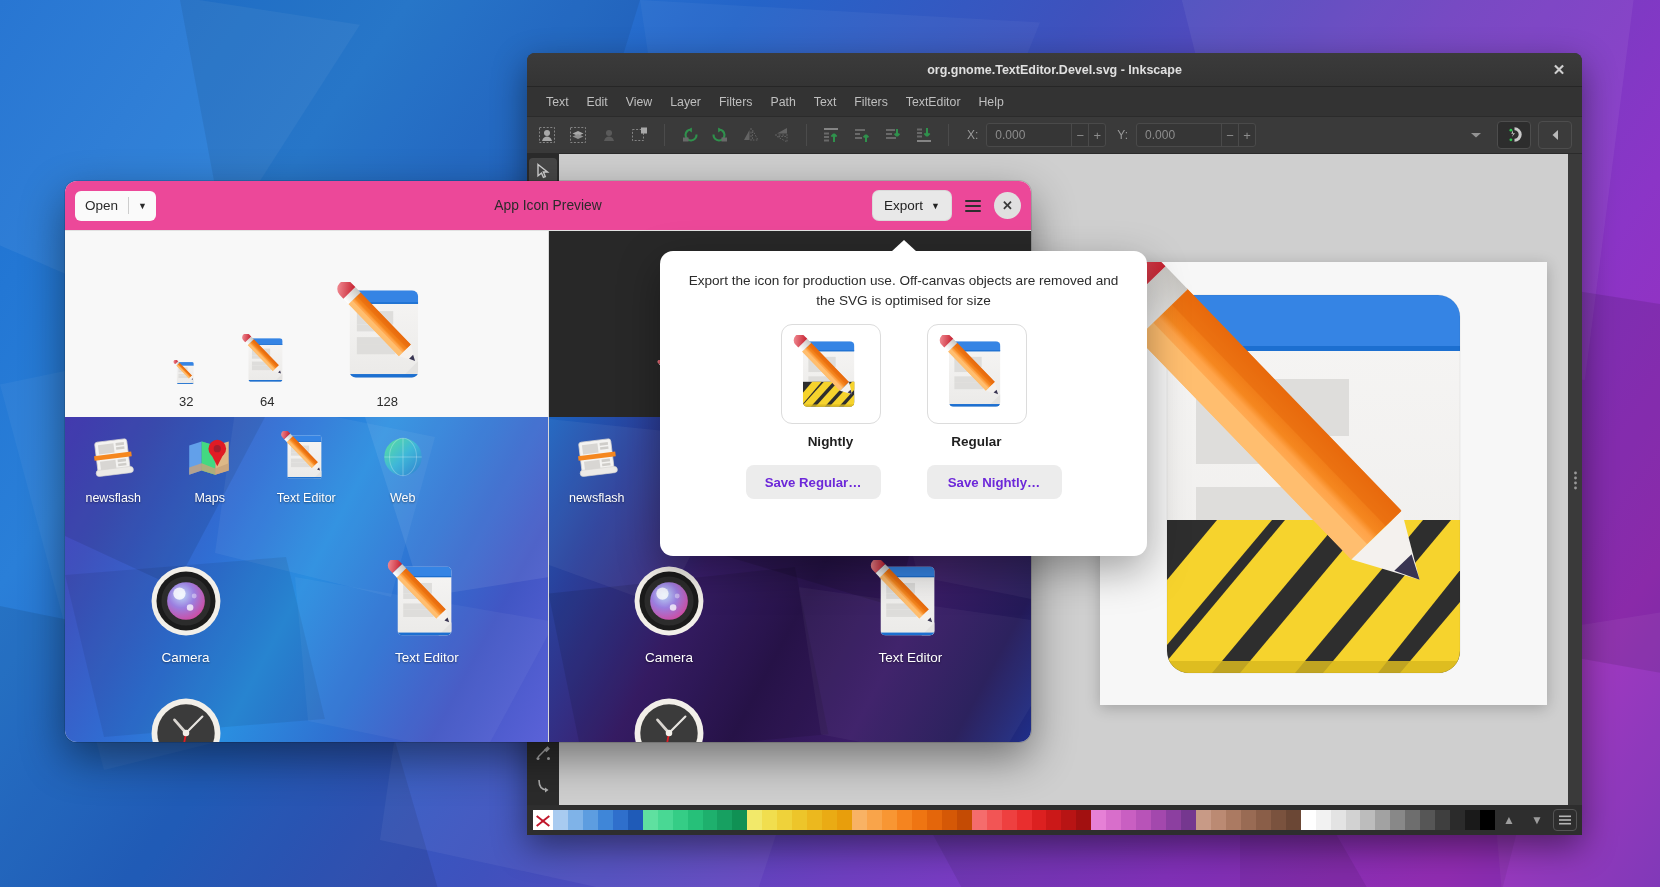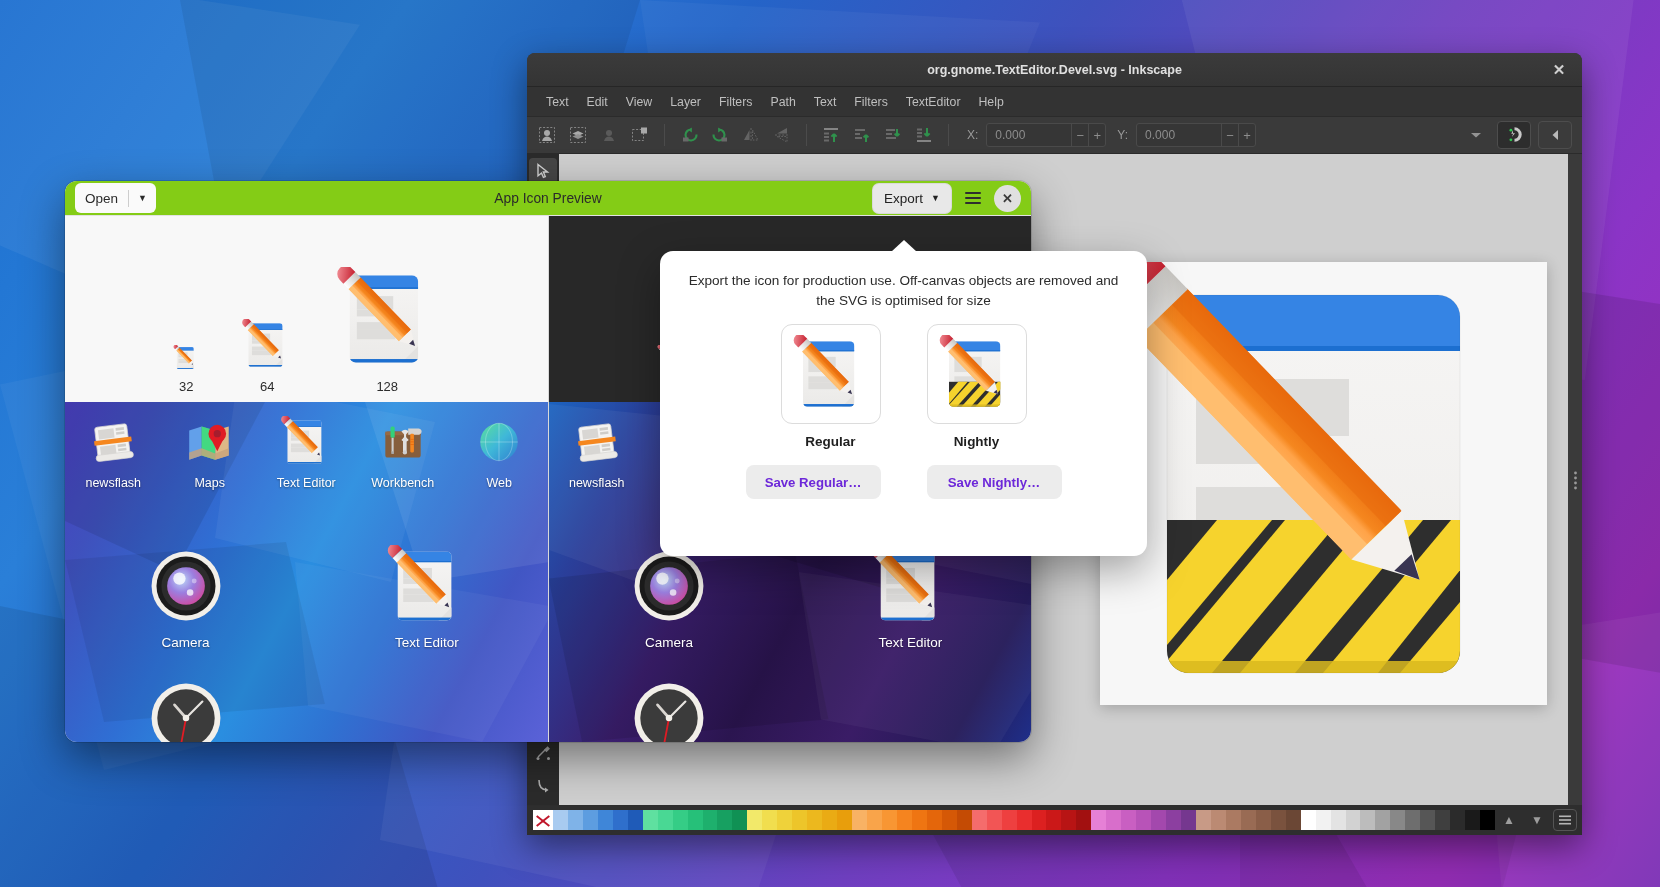--- a/index.html
+++ b/index.html
@@ -122,23 +122,23 @@
   
   #preview-win {
     position: absolute; left: 65px; top: 181px; width: 966px; height: 561px;
     border-radius: 12px;
     background: #fafafa;
     box-shadow: 0 16px 44px rgba(0,0,0,0.45), 0 0 0 1px rgba(0,0,0,0.12);
     overflow: hidden;
     display: flex; flex-direction: column;
   }
   #pv-header {
-    height: 35px; flex:none;
+    height: 50px; flex:none;
     display:flex; align-items:center; padding: 0 10px;
-    background: #84cc16; border-bottom: 1px solid #e2e2e2;
+    background: #ec4899; border-bottom: 1px solid #e2e2e2;
     position: relative;
   }
   .hdr-left { display:flex; align-items:center; gap:0; }
   .open-btn {
     display:flex; align-items:center; background:#fafafa; border-radius:6px;
     height:30px; overflow:hidden;
   }
   .open-btn .lbl { padding: 0 10px; font-size:13.5px; color:#2a2a2a; }
   .open-btn .divv { width:1px; height:17px; background:#cdcdcd; }
   .open-btn .arr { padding: 0 9px; font-size:9px; color:#2a2a2a; display:flex; align-items:center;}
@@ -665,26 +665,20 @@
             <span class="nm">Maps</span>
           </div>
           <div class="app-cell">
             <svg width="52" height="52" viewBox="0 0 100 100">
                 <use href="#teIcon"></use>
               </svg>
             <span class="nm">Text Editor</span>
           </div>
           <div class="app-cell">
             <svg width="52" height="52" viewBox="0 0 100 100">
-                <use href="#wbIcon"></use>
-              </svg>
-            <span class="nm">Workbench</span>
-          </div>
-          <div class="app-cell">
-            <svg width="52" height="52" viewBox="0 0 100 100">
                 <use href="#wwIcon"></use>
               </svg>
             <span class="nm">Web</span>
           </div>
         </div>
 
         <div class="app-grid three" style="top:125px; padding-top:18px;">
           <div class="app-cell big">
             <svg width="82" height="82" viewBox="0 0 100 100">
                 <use href="#camIcon"></use>
@@ -774,32 +768,32 @@
   </div>
 </div>
 
 <div id="export-pop">
   <div id="pop-desc">Export the icon for production use. Off-canvas objects are removed and the SVG is optimised for size</div>
 
   <div id="pop-choices">
     <div class="choice">
       <div class="choice-box">
         <svg width="78" height="78" viewBox="0 0 100 100">
-            <use href="#teIcon"></use>
+            <use href="#ngIcon"></use>
           </svg>
       </div>
-      <div class="ttl">Regular</div>
+      <div class="ttl">Nightly</div>
     </div>
     <div class="choice">
       <div class="choice-box">
         <svg width="78" height="78" viewBox="0 0 100 100">
-            <use href="#ngIcon"></use>
+            <use href="#teIcon"></use>
           </svg>
       </div>
-      <div class="ttl">Nightly</div>
+      <div class="ttl">Regular</div>
     </div>
   </div>
 
   <div id="pop-actions">
     <div class="save-btn">Save Regular…</div>
     <div class="save-btn">Save Nightly…</div>
   </div>
 </div>
 
 <svg width="0" height="0" style="position:absolute" aria-hidden="true">

